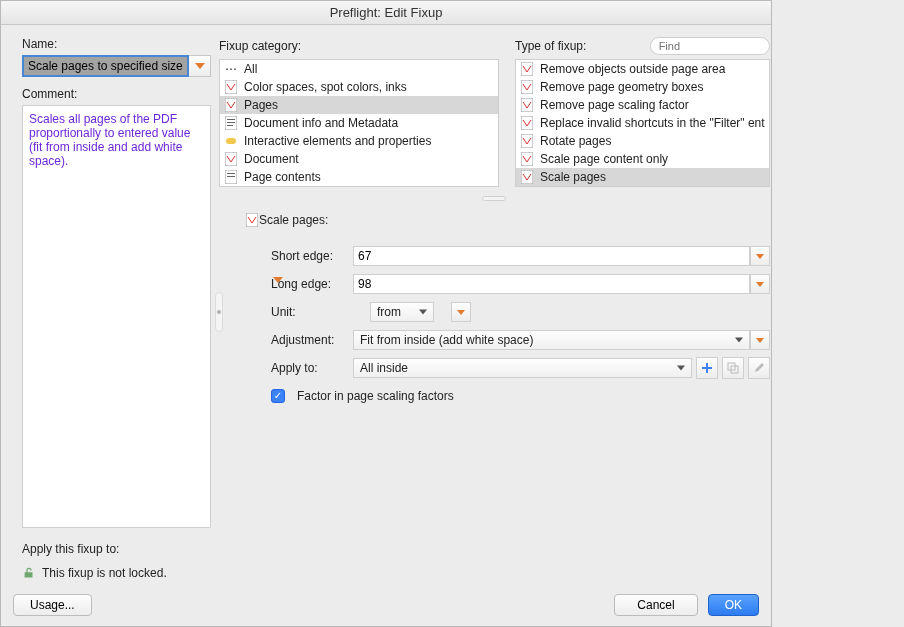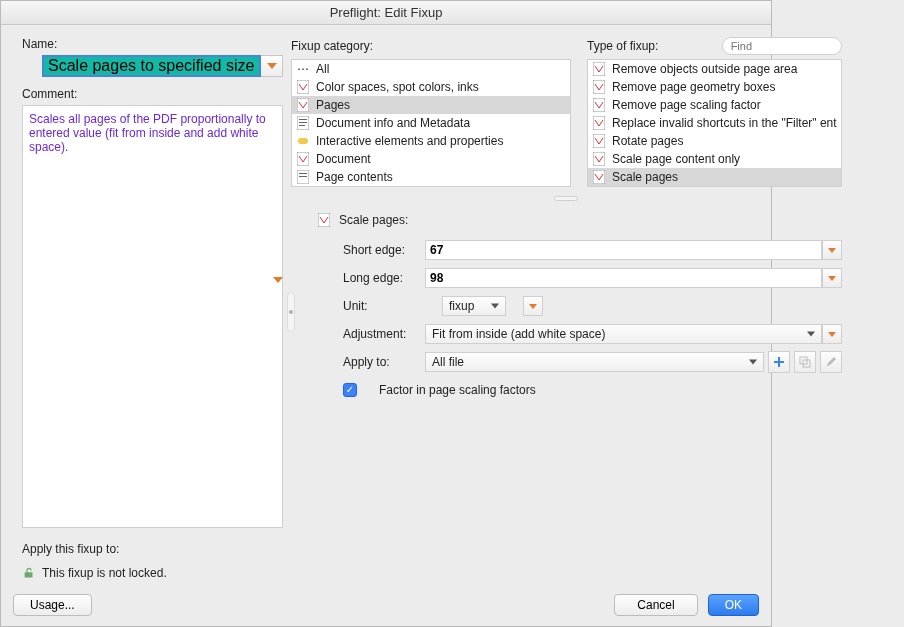--- a/index.html
+++ b/index.html
@@ -5,21 +5,21 @@
   * { box-sizing: border-box; }
   html, body { margin:0; padding:0; font-family: -apple-system, "Helvetica Neue", Arial, sans-serif; font-size:12px; color:#222; background:#ececec; }
   .window { width:772px; height:627px; background:#ececec; border:1px solid #b9b9b9; display:flex; flex-direction:column; }
   .titlebar { height:24px; line-height:24px; text-align:center; background:linear-gradient(#f6f6f6,#e5e5e5); border-bottom:1px solid #c7c7c7; font-size:13px; color:#333; }
   .body { flex:1; display:flex; flex-direction:column; padding:12px 12px 10px 12px; position:relative; }
   .columns { display:flex; gap:8px;padding-left:9px; }
   .left { width:288px; display:flex; flex-direction:column; }
   .right { flex:1; display:flex; flex-direction:column; position:relative; }
   .label { font-size:12px; color:#222; margin-bottom:4px; }
   .name-wrap { position:relative; display:flex; }
-  .name-input { flex:1; height:22px; padding:2px 4px; border:2px solid #4a86d6; background:#14b8a6; font-size:16px; outline:none;margin-left:20px; }
+  .name-input { flex:1; height:22px; padding:2px 4px; border:2px solid #4a86d6; background:#a3a3a3; font-size:12px; outline:none; }
   .drop-arrow { width:22px; height:22px; border:1px solid #c7c7c7; border-left:none; background:linear-gradient(#fdfdfd,#ededed); display:flex; align-items:center; justify-content:center; }
   .tri { width:0; height:0; border-left:5px solid transparent; border-right:5px solid transparent; border-top:6px solid #e07b2f; }
   .tri-small { border-left:4px solid transparent; border-right:4px solid transparent; border-top:5px solid #e07b2f; width:0; height:0; }
   .textarea { flex:1; background:#fff; border:1px solid #cfcfcf; padding:6px; font-size:12px; color:#6d28d9; resize:none; overflow:auto; height:150px; }
   .apply-section { margin-top:14px; }
   .checkbox-row { display:flex; align-items:center; margin:6px 0; gap:6px; }
   .checkbox { width:14px; height:14px; border:1px solid #9c9c9c; border-radius:3px; background:#fff; display:flex; align-items:center; justify-content:center; }
   .checkbox.checked { background:#3b82f6; border-color:#2563eb; }
   .checkbox.checked::after { content:"✓"; color:#fff; font-size:10px; line-height:1; }
   .lock-icon { width:14px; height:14px; display:inline-block; }
@@ -37,24 +37,24 @@
   .list-item { display:flex; align-items:center; height:18px; padding:0 4px; gap:6px; font-size:12px; white-space:nowrap; }
   .list-item.selected { background:#d7d7d7; }
   .li-icon { width:14px; height:14px; display:flex; align-items:center; justify-content:center; flex-shrink:0; }
   .pdf-ico { width:12px; height:14px; }
   .splitter { height:10px; margin:6px 0; display:flex; align-items:center; justify-content:center; }
   .splitter-handle { width:24px; height:5px; border:1px solid #cfcfcf; border-radius:3px; background:#f4f4f4; }
   .dragbar-container { position:absolute; left:-5px; top:0; bottom:0; width:10px; display:flex; align-items:center; justify-content:center; }
   .dragbar-caret { display:flex; align-items:center; justify-content:center; width:8px; height:40px; border-radius:4px; background:#f4f4f4; border:1px solid #dcdcdc; }
   .dragbar-caret .caret-dot { width:4px; height:4px; background:#b0b0b0; border-radius:50%; }
   .scale-section { margin-top:2px; padding-left:26px; }
-  .scale-title-row { display:flex; align-items:center; gap:8px; margin-bottom:10px; height:18px; }
+  .scale-title-row { display:flex; align-items:center; gap:0; margin-bottom:16px; height:18px; }
   .form-row { display:flex; align-items:center; margin-bottom:6px; height:22px; }
   .form-row .lbl { width:82px; text-align:left; padding-right:6px; }
-  .text-input { height:20px; border:1px solid #cfcfcf; background:#fff; padding:0 4px; font-size:12px;font-weight:bold; }
+  .text-input { height:20px; border:1px solid #cfcfcf; background:#fff; padding:0 4px; font-size:12px; }
   .wide-input { flex:1; }
   .end-arrow { width:20px; height:20px; border:1px solid #cfcfcf; background:linear-gradient(#fdfdfd,#ededed); display:flex; align-items:center; justify-content:center; margin-left:0; }
   .select { height:20px; border:1px solid #cfcfcf; background:linear-gradient(#fdfdfd,#f0f0f0); padding:0 18px 0 6px; font-size:12px; position:relative; display:flex; align-items:center; }
   .select::after { content:""; position:absolute; right:6px; top:50%; transform:translateY(-50%); width:0; height:0; border-left:4px solid transparent; border-right:4px solid transparent; border-top:5px solid #555; }
   .toolbar-btn { width:22px; height:22px; border:1px solid #cfcfcf; background:linear-gradient(#fdfdfd,#ededed); display:flex; align-items:center; justify-content:center; margin-left:4px; color:#888;}
   .toolbar-btn.enabled { color:#3b82f6; }
   .float-arrow { position:absolute; top:252px; left:272px; width:0;height:0;border-left:5px solid transparent;border-right:5px solid transparent;border-top:6px solid #e07b2f;}
 </style>
 </head>
 <body>
@@ -265,60 +265,60 @@
           <div class="form-row" style="padding-left:26px;">
             <span class="lbl">Long edge:</span>
             <input class="text-input wide-input" value="98" style="">
             <div class="end-arrow">
                 <div class="tri-small"></div>
               </div>
           </div>
           <div class="form-row" style="padding-left:26px;gap:17px;">
             <span class="lbl">Unit:</span>
             <div class="select" style="width:64px;">
-                <span>fixup</span>
+                <span>from</span>
               </div>
             <div class="end-arrow">
                 <div class="tri-small"></div>
               </div>
           </div>
           <div class="form-row" style="padding-left:26px;">
             <span class="lbl">Adjustment:</span>
             <div class="select" style="flex:1;">
                 <span>Fit from inside (add white space)</span>
               </div>
             <div class="end-arrow">
                 <div class="tri-small"></div>
               </div>
           </div>
           <div class="form-row" style="padding-left:26px;">
             <span class="lbl">Apply to:</span>
             <div class="select" style="flex:1;">
-                <span>All file</span>
+                <span>All inside</span>
               </div>
             <div class="toolbar-btn enabled">
                 <svg width="12" height="12" viewBox="0 0 12 12">
                   <path d="M6 1v10M1 6h10" stroke="#3b82f6" stroke-width="2"></path>
                 </svg>
               </div>
             <div class="toolbar-btn">
                 <svg width="12" height="12" viewBox="0 0 12 12">
                   <rect x="1" y="1" width="7" height="7" fill="none" stroke="#bbb"></rect>
                   <rect x="4" y="4" width="7" height="7" fill="none" stroke="#bbb"></rect>
                 </svg>
               </div>
             <div class="toolbar-btn">
                 <svg width="12" height="12" viewBox="0 0 12 12">
                   <path d="M2 10l1-3 6-6 2 2-6 6-3 1z" fill="#bbb"></path>
                 </svg>
               </div>
           </div>
           <div class="form-row" style="padding-left:26px;">
             <div class="checkbox checked"></div>
-            <span style="margin-left:22px;">Factor in page scaling factors</span>
+            <span style="margin-left:12px;">Factor in page scaling factors</span>
           </div>
         </div>
 
       </div>
     </div>
 
     <div class="buttons">
       <button class="btn usage">Usage...</button>
       <div style="flex:1;"></div>
       <button class="btn" style="margin-right:10px; padding:0 22px;">Cancel</button>

